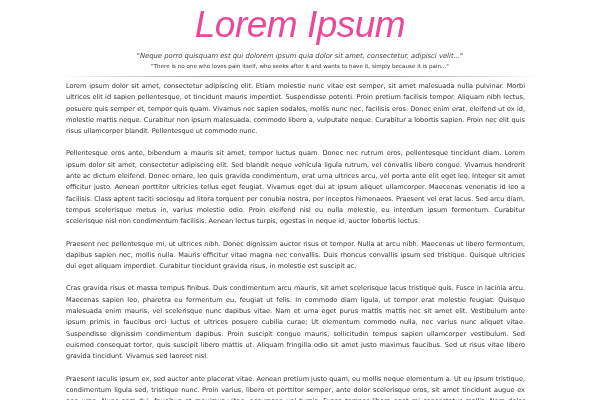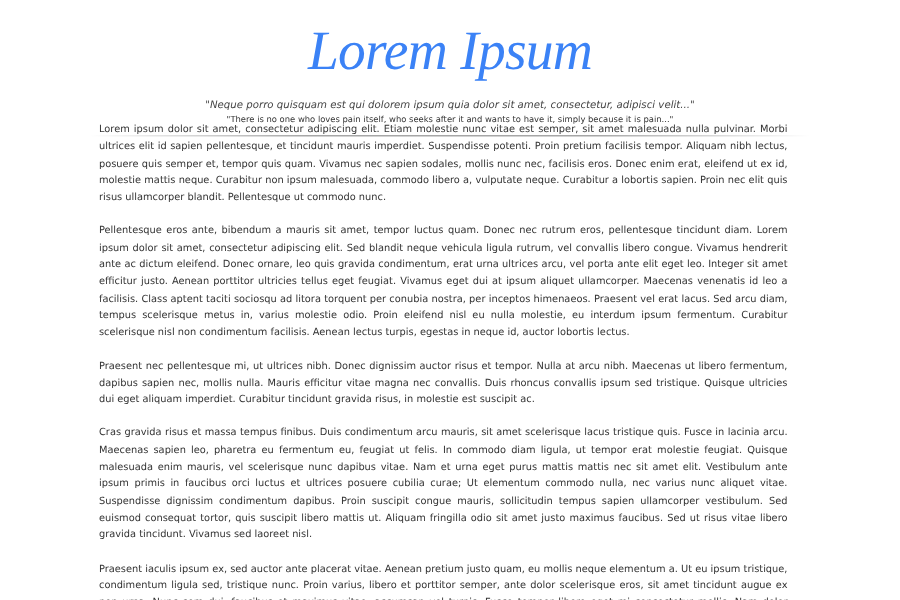--- a/index.html
+++ b/index.html
@@ -12,27 +12,27 @@
     }
     body {
       font-family: "DejaVu Sans", sans-serif;
       color: #333333;
     }
     .header {
       text-align: center;
       padding-top: 4px;
     }
     .title {
-      font-family: Liberation Serif, serif;
+      font-family: Liberation Sans, sans-serif;
       font-style: italic;
       font-weight: normal;
       font-size: 37px;
       line-height: 38px;
-      color: #3b82f6;
-      margin: 12px;
+      color: #ec4899;
+      margin: 2px;
       letter-spacing: -0.5px;
     }
     .quote {
       font-style: italic;
       font-size: 6.8px;
       line-height: 9px;
       color: #444444;
       margin: 8px 0 0 0;
     }
     .subquote {

